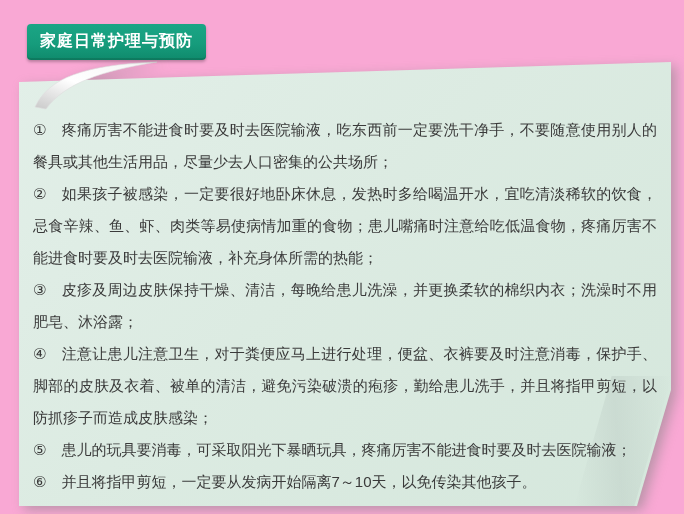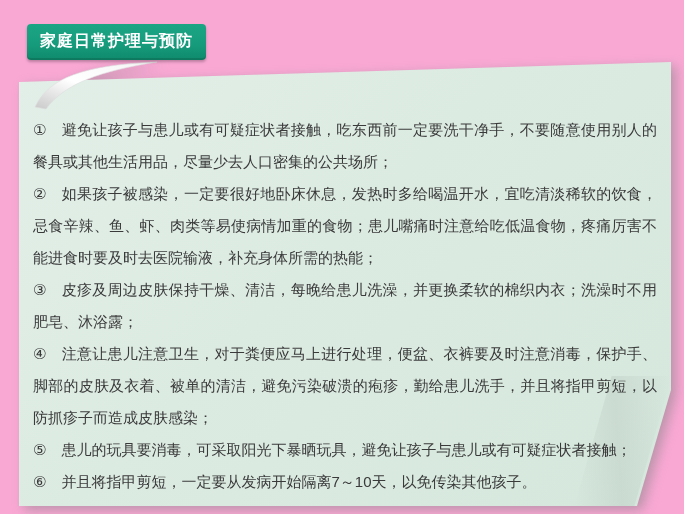--- a/index.html
+++ b/index.html
@@ -104,27 +104,27 @@
           <stop offset="0.45" stop-color="#ffffff"></stop>
           <stop offset="1" stop-color="#f4f4f4"></stop>
         </linearGradient>
       </defs>
       <path d="M2 47 C 16 18, 50 5, 124 2 C 68 11, 32 23, 13 49 Z" fill="url(#curlGrad)" stroke="#dedede" stroke-width="0.6"></path>
     </svg>
 
     <div class="curl-br"></div>
 
     <div class="content">
-  <p class="item"><span class="num">①</span><span>避免让孩子与患儿或有可疑症状者接触，吃东西前一定要洗干净手，不要随意使用别人的餐具或其他生活用品，尽量少去人口密集的公共场所；</span></p>
+  <p class="item"><span class="num">①</span><span>疼痛厉害不能进食时要及时去医院输液，吃东西前一定要洗干净手，不要随意使用别人的餐具或其他生活用品，尽量少去人口密集的公共场所；</span></p>
 
   <p class="item"><span class="num">②</span><span>如果孩子被感染，一定要很好地卧床休息，发热时多给喝温开水，宜吃清淡稀软的饮食，忌食辛辣、鱼、虾、肉类等易使病情加重的食物；患儿嘴痛时注意给吃低温食物，疼痛厉害不能进食时要及时去医院输液，补充身体所需的热能；</span></p>
 
   <p class="item"><span class="num">③</span><span>皮疹及周边皮肤保持干燥、清洁，每晚给患儿洗澡，并更换柔软的棉织内衣；洗澡时不用肥皂、沐浴露；</span></p>
 
   <p class="item"><span class="num">④</span><span>注意让患儿注意卫生，对于粪便应马上进行处理，便盆、衣裤要及时注意消毒，保护手、脚部的皮肤及衣着、被单的清洁，避免污染破溃的疱疹，勤给患儿洗手，并且将指甲剪短，以防抓疹子而造成皮肤感染；</span></p>
 
-  <p class="item"><span class="num">⑤</span><span>患儿的玩具要消毒，可采取阳光下暴晒玩具，避免让孩子与患儿或有可疑症状者接触；</span></p>
+  <p class="item"><span class="num">⑤</span><span>患儿的玩具要消毒，可采取阳光下暴晒玩具，疼痛厉害不能进食时要及时去医院输液；</span></p>
 
   <p class="item"><span class="num">⑥</span><span>并且将指甲剪短，一定要从发病开始隔离7～10天，以免传染其他孩子。</span></p>
 </div>
   </div>
 
 </div>
 
 </body></html>

